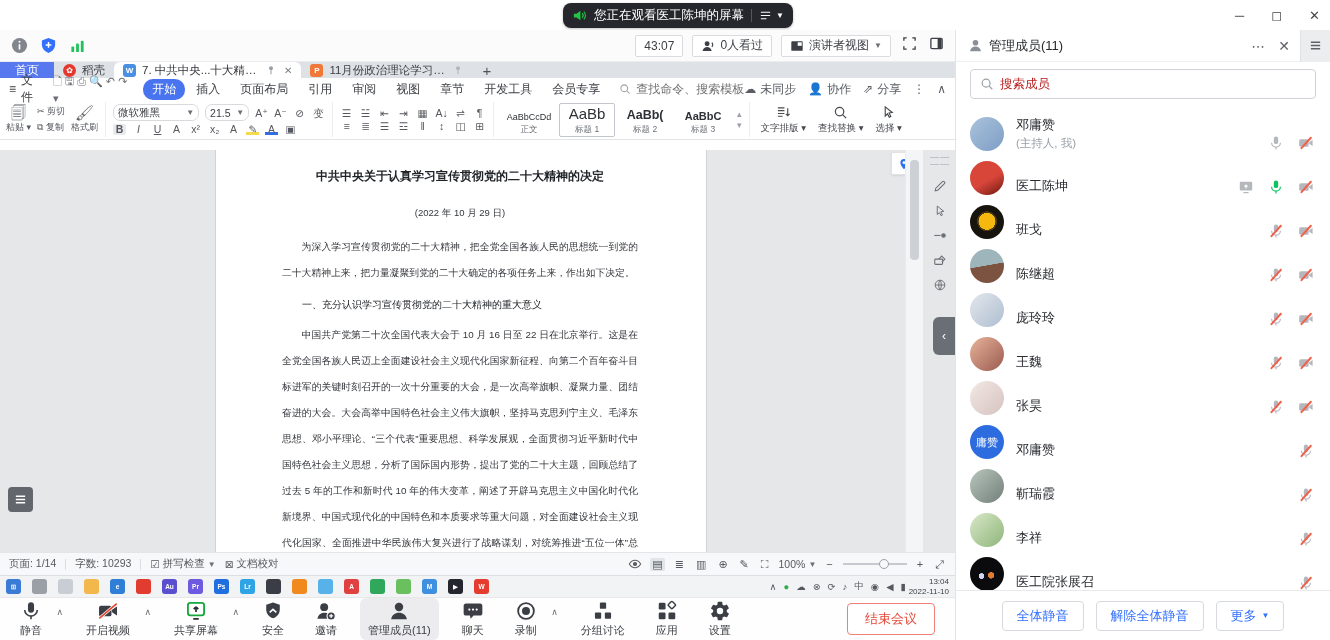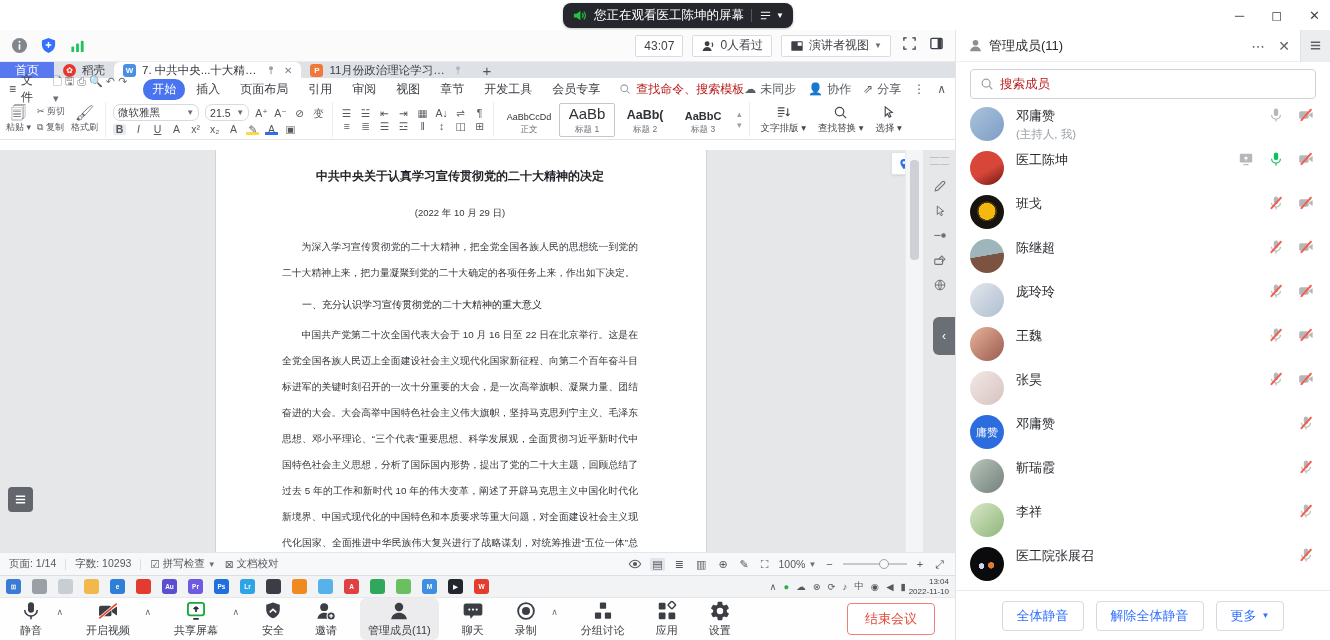--- a/index.html
+++ b/index.html
@@ -28,21 +28,21 @@
   .panel{position:absolute;left:955px;top:30px;width:375px;height:610px;background:#fff;border-left:1px solid #e2e3e5}
   .panel-head{height:32px;display:flex;align-items:center;padding-left:12px;border-bottom:1px solid #efeff1;position:relative}
   .panel-title{font-size:13px;color:#26282c;margin-left:6px}
   .panel-head-right{margin-left:auto;display:flex;align-items:center;gap:13px;padding-right:10px}
   .ph-btn{color:#5f6368;font-size:14px;line-height:1}
   .panel-corner{width:30px;height:32px;background:#ebedee;border-left:1px solid #e0e1e3;display:flex;align-items:center;justify-content:center}
   .search-wrap{padding:7px 14px 8px}
   .search-box{height:30px;border:1px solid #cfd3d9;border-radius:4px;display:flex;align-items:center;gap:6px;padding:0 9px}
   .search-ph{font-size:12.5px;color:#b91c1c}
   .member-list{overflow:hidden}
-  .m-row{height:44px;display:flex;align-items:flex-start;padding:0 16px 0 14px}
+  .m-row{height:44px;display:flex;align-items:flex-end;padding:0 16px 0 14px}
   .m-avatar{width:34px;height:34px;border-radius:50%;flex:none;margin-right:12px;display:flex;align-items:center;justify-content:center;overflow:hidden}
   .m-avatar span{color:#fff;font-size:11px;letter-spacing:0}
   .m-names{flex:1;min-width:0}
   .m-name{font-size:13px;color:#2a2c31;white-space:nowrap;overflow:hidden;text-overflow:ellipsis}
   .m-sub{font-size:11.5px;color:#9aa0a8;margin-top:2px}
   .m-icons{display:flex;align-items:center;gap:14px}
   .ic16{width:16px;height:16px;position:relative;display:inline-flex;color:#b4b7bc}
   .ic16.green{color:#0bc25e}
   .ic16.slashed::after{content:"";position:absolute;left:0;top:7.2px;width:16px;height:1.6px;background:#f2604c;border-radius:1px;transform:rotate(-48deg)}
   .panel-foot{position:absolute;left:0;bottom:0;width:100%;height:50px;border-top:1px solid #e8e9eb;background:#fff;display:flex;align-items:center;justify-content:center;gap:12px}
@@ -59,21 +59,21 @@
   .ftag{width:13px;height:13px;border-radius:3px;color:#fff;font-size:8px;font-weight:bold;display:flex;align-items:center;justify-content:center}
   .wtab .lbl{max-width:118px;overflow:hidden;text-overflow:ellipsis}
   .wtab .x{color:#7b7f85;font-size:10px;margin-left:2px}
   .tab-plus{color:#50545a;font-size:15px;display:flex;align-items:center;padding:0 10px}
   .menurow{height:22px;background:#fff;display:flex;align-items:center;padding:0 9px;font-size:12px;color:#3e4146;gap:0}
   .menu-file{display:flex;align-items:center;gap:5px;margin-right:10px}
   .qat{display:flex;align-items:center;gap:7px;color:#6b6f75;font-size:11px;margin-right:12px}
   .menu-items{display:flex;align-items:center;gap:2px}
   .menu-item{padding:2px 9px;border-radius:10px;cursor:default;white-space:nowrap}
   .menu-item.active{background:#4874f0;color:#fff}
-  .menu-search{display:flex;align-items:center;gap:5px;color:#b91c1c;margin-left:10px;white-space:nowrap}
+  .menu-search{display:flex;align-items:center;gap:5px;color:#737373;margin-left:10px;white-space:nowrap}
   .menu-right{margin-left:auto;display:flex;align-items:center;gap:12px;color:#5a5e64;white-space:nowrap}
   .menu-right .g{display:flex;align-items:center;gap:4px}
 
   
   .ribbon{height:40px;background:#fff;border-bottom:1px solid #e3e4e6;display:flex;align-items:stretch;padding:2px 6px;gap:7px;font-size:11px;color:#5a5e64}
   .rgroup{display:flex;align-items:center;gap:6px;padding-right:7px;border-right:1px solid #ededef}
   .rgroup:last-child{border-right:none}
   .rcol{display:flex;flex-direction:column;align-items:center;justify-content:center;gap:1px}
   .rcol .big{font-size:15px;line-height:1}
   .rcol .cap{font-size:9px;color:#55585e;white-space:nowrap}

